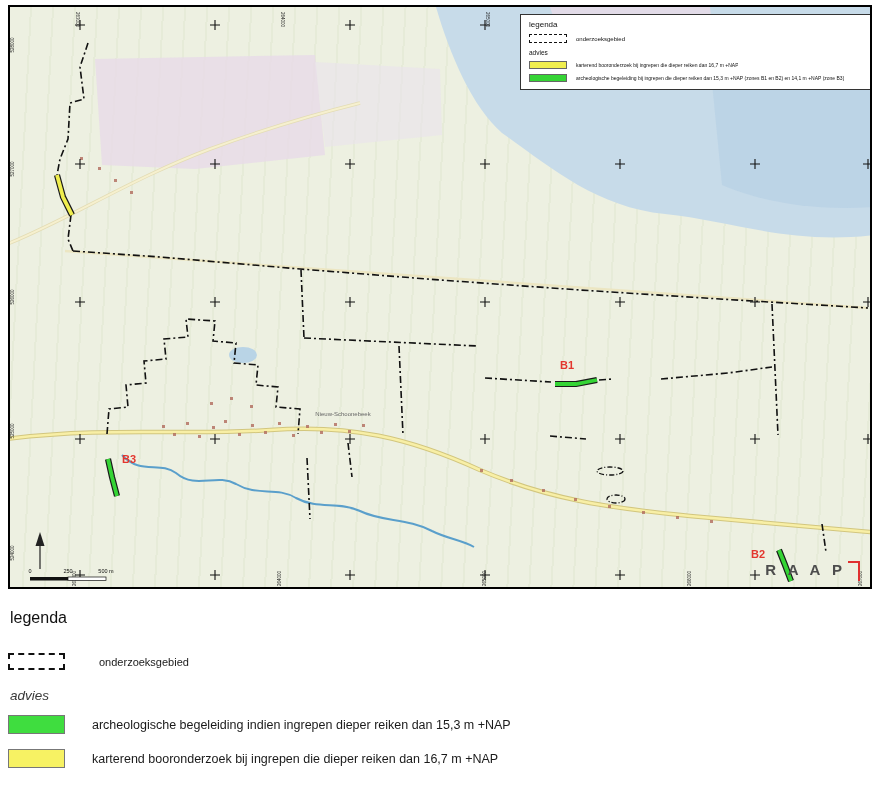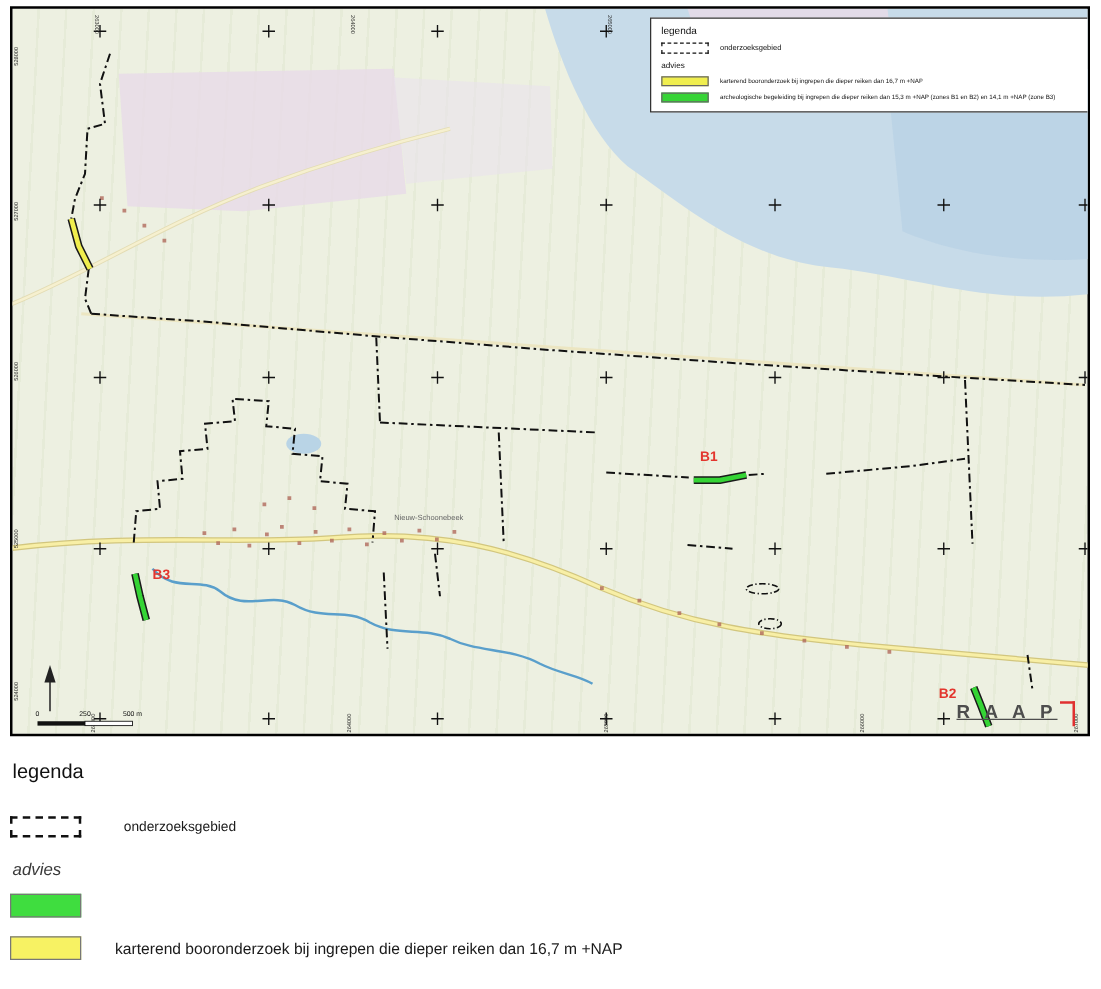--- a/index.html
+++ b/index.html
@@ -23,21 +23,21 @@
   .il-title  { font-size:8px; color:#111; margin-bottom:5px; }
   .il-row    { display:flex; align-items:center; margin-top:5px; }
   .il-dash   { width:38px; height:9px; border:1.5px dashed #111; background:#fff; margin-right:9px; flex:0 0 auto; }
   .il-swatch { width:38px; height:8px; border:1px solid #666; margin-right:9px; flex:0 0 auto; }
   .il-label  { font-size:6px; color:#111; }
   .il-label.small { font-size:5px; white-space:nowrap; overflow:hidden; }
   .il-advies { font-size:6.5px; color:#111; margin-top:6px; }
 
   
   .raap-logo { position:absolute; right:10px; bottom:6px; display:flex; align-items:flex-start; }
-  .raap-text { font-size:15px; font-weight:bold; color:#4d4d4d; letter-spacing:4px;text-decoration:underline; }
+  .raap-text { font-size:15px; font-weight:bold; color:#4d4d4d; letter-spacing:4px; }
   .raap-bracket { width:12px; height:20px; border-top:2.5px solid #e03030; border-right:2.5px solid #e03030; margin-left:2px; }
 
   
   .bottom-legend { position:absolute; left:0; top:601px; width:881px; }
   .bl-title  { font-size:16px; color:#111; margin:8px 0 0 10px; }
   .bl-row    { display:flex; align-items:center; margin-left:8px; }
   .row-area  { margin-top:26px; }
   .bl-dash   { width:57px; height:17px; border:2.5px dashed #111; background:#fff; margin-right:34px; flex:0 0 auto; }
   .bl-area-label { font-size:11px; color:#1a1a1a; }
   .bl-advies { font-size:13.5px; font-style:italic; color:#3a3a3a; margin:18px 0 0 10px; }
@@ -240,20 +240,21 @@
 
     <div class="bl-row row-area">
       <span class="bl-dash"></span>
       <span class="bl-area-label">onderzoeksgebied</span>
     </div>
 
     <div class="bl-advies">advies</div>
 
     <div class="bl-row row-item1">
       <span class="bl-swatch" style="background-color: rgb(63, 221, 63);"></span>
+      <span class="bl-item-label">archeologische begeleiding indien ingrepen dieper reiken dan 15,3 m +NAP</span>
     </div>
 
     <div class="bl-row row-item2">
       <span class="bl-swatch" style="background-color: rgb(247, 242, 99);"></span>
       <span class="bl-item-label">karterend booronderzoek bij ingrepen die dieper reiken dan 16,7 m +NAP</span>
     </div>
   </div>
 
 </div>
 

